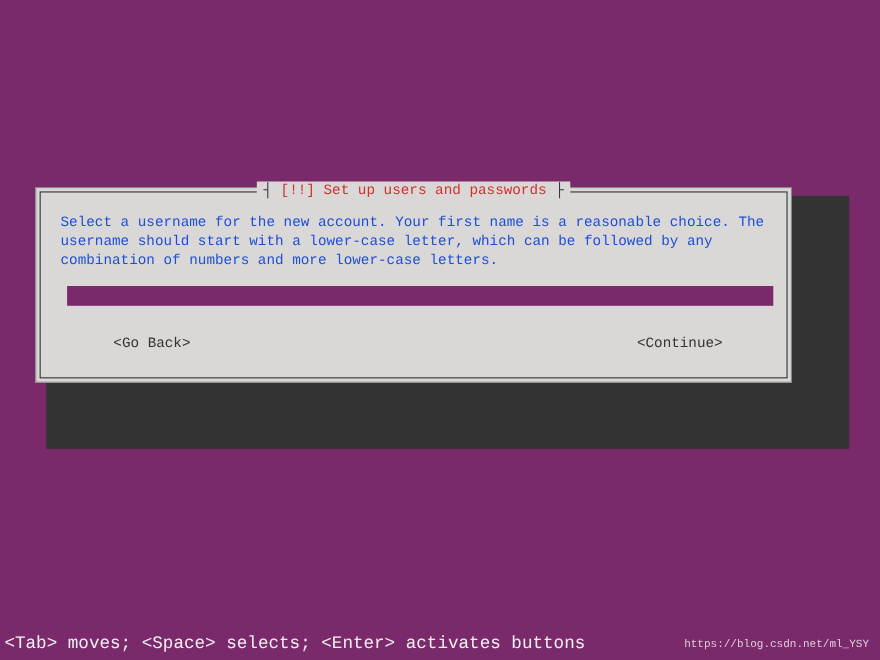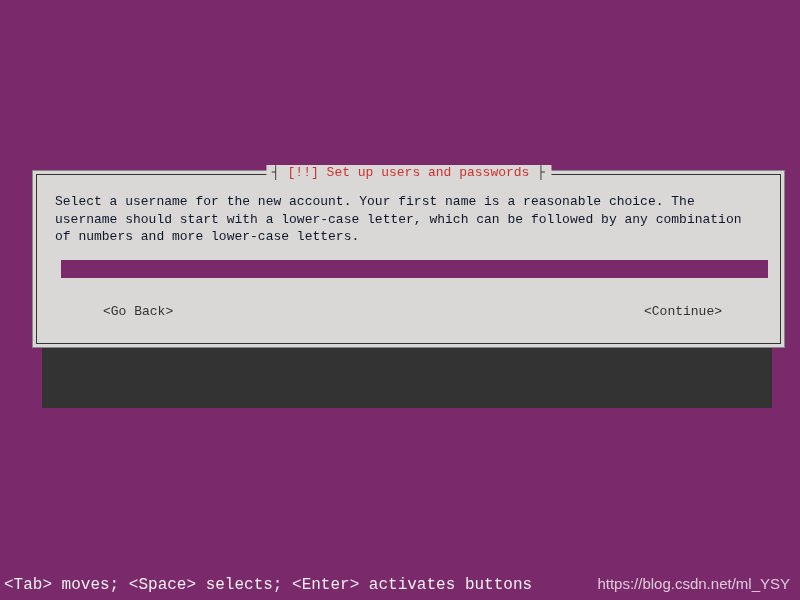--- a/index.html
+++ b/index.html
@@ -21,21 +21,21 @@
       top: 178px;
       left: 42px;
       width: 730px;
       height: 230px;
       background: #333;
     }
     .dialog {
       position: absolute;
       top: 170px;
       left: 32px;
-      width: 753px;
+      width: 688px;
       background: #d9d8d6;
       border: 1px solid #888;
       padding: 3px;
     }
     .dialog-inner {
       border: 1px solid #333;
       padding: 18px 18px 24px 18px;
       position: relative;
     }
     .dialog-title {
@@ -46,21 +46,21 @@
       background: #d9d8d6;
       padding: 0 6px;
       color: #d03030;
       white-space: nowrap;
       font-weight: normal;
     }
     .dialog-title .bracket {
       color: #333;
     }
     .description {
-      color: #0f172a;
+      color: #1d4ed8;
       line-height: 1.35;
       margin-bottom: 14px;
     }
     .prompt {
       color: #333;
       margin-bottom: 8px;
     }
     .input-bar {
       background: #7a2a6a;
       height: 18px;
@@ -84,22 +84,22 @@
       bottom: 6px;
       left: 4px;
       color: #f0f0f0;
       font-size: 16px;
     }
     .watermark {
       position: absolute;
       bottom: 8px;
       right: 10px;
       color: rgba(255,255,255,0.75);
-      font-family: Liberation Sans, sans-serif;
-      font-size: 15px;
+      font-family: Liberation Mono, monospace;
+      font-size: 10px;
     }
   </style>
 </head>
 <body>
 
 <div class="dialog-shadow"></div>
 
 <div class="dialog">
   <div class="dialog-inner">
     <div class="dialog-title">

